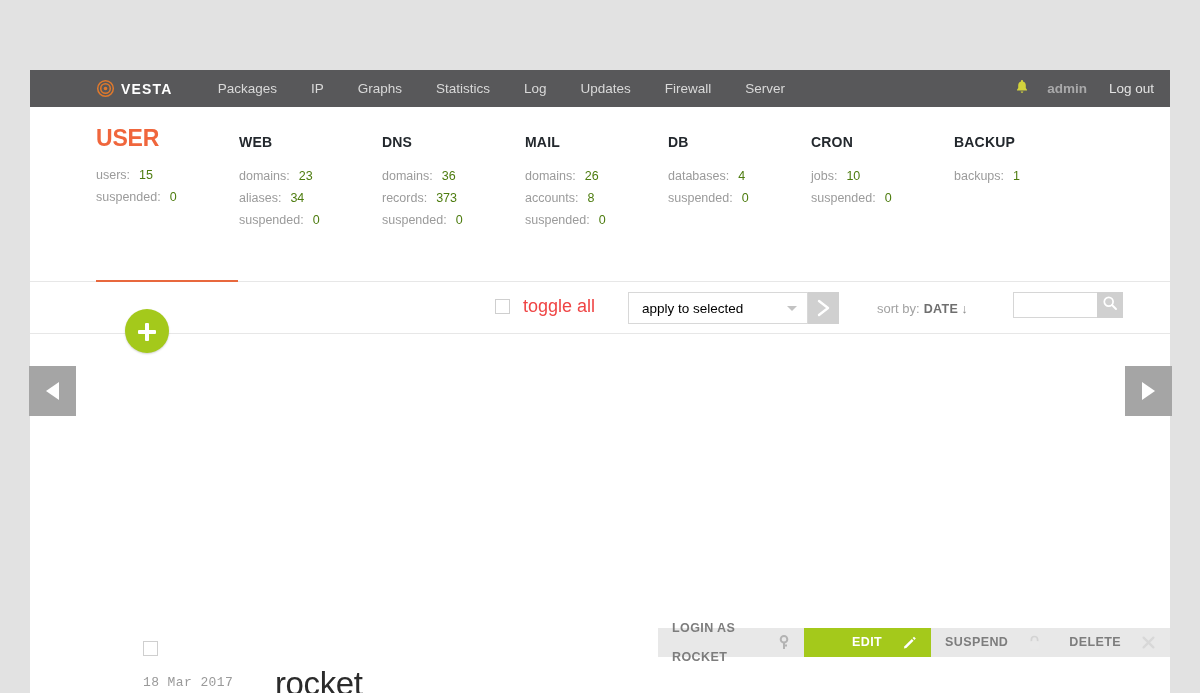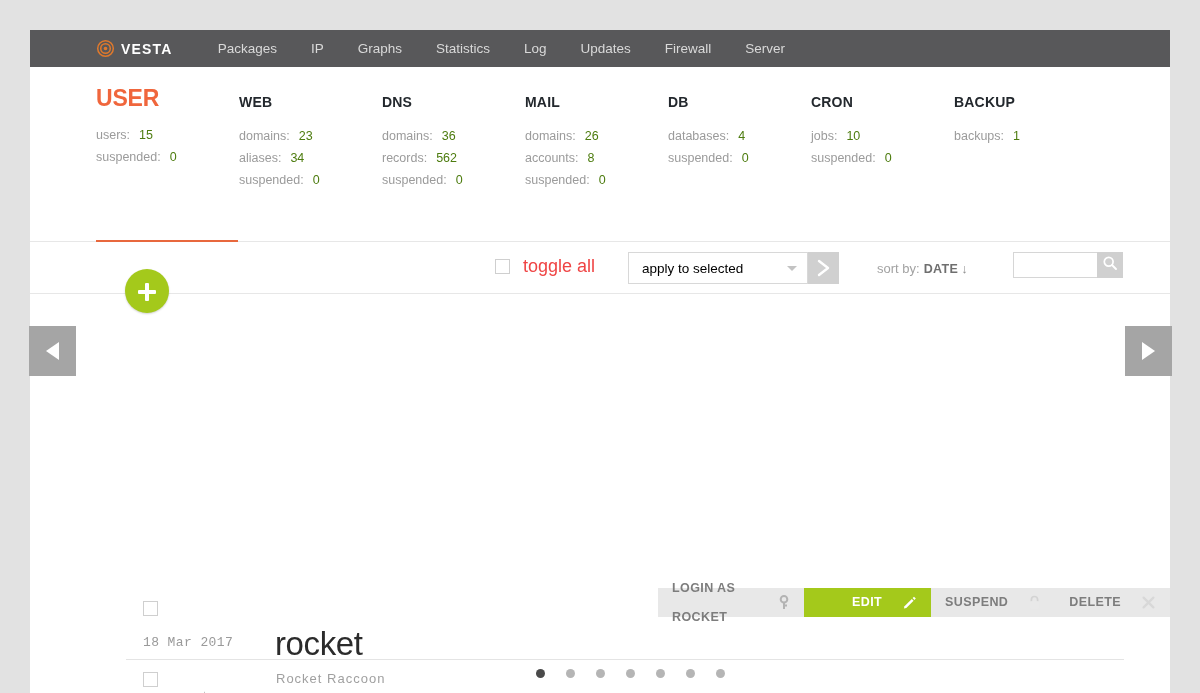--- a/index.html
+++ b/index.html
@@ -2,21 +2,21 @@
 <html><head>
 <meta charset="utf-8">
 <style>
   * { box-sizing: border-box; margin: 0; padding: 0; }
   html, body {
     width: 1200px; height: 693px;
     background: #e2e2e2;
     font-family: "Liberation Sans", sans-serif;
     overflow: hidden;
   }
-  .page { position: relative; width: 1200px; height: 497px; }
+  .page { position: relative; width: 1200px; height: 497px; margin-top: 40px; }
 
   
   .shell {
     position: absolute; left: 30px; top: 30px;
     width: 1140px; height: 663px;
     background: #ffffff;
   }
 
   
   .topnav {
@@ -223,20 +223,30 @@
       <div class="nav-items">
         <div class="nav-item">Packages</div>
         <div class="nav-item">IP</div>
         <div class="nav-item">Graphs</div>
         <div class="nav-item">Statistics</div>
         <div class="nav-item">Log</div>
         <div class="nav-item">Updates</div>
         <div class="nav-item">Firewall</div>
         <div class="nav-item">Server</div>
       </div>
+      <div class="nav-right">
+        <span class="bell">
+          <svg width="14" height="15" viewBox="0 0 14 15">
+            <path d="M7 1.1c-.6 0-1 .4-1 1v.4C4.3 2.9 3.2 4.4 3.2 6.2v2.9L2 10.8v.8h10v-.8L10.8 9.1V6.2c0-1.8-1.1-3.3-2.8-3.7v-.4c0-.6-.4-1-1-1z" fill="#d2d23c"></path>
+            <path d="M5.7 12.4c0 .8.6 1.4 1.3 1.4s1.3-.6 1.3-1.4z" fill="#d2d23c"></path>
+          </svg>
+        </span>
+        <span class="nav-user">admin</span>
+        <span class="nav-logout">Log out</span>
+      </div>
     </div>
 
     <div class="stats">
       <div class="stats-inner">
 
         <div class="stat-col user-col">
           <div class="stat-title user">USER</div>
           <div class="stat-row">
             <span class="k">users:</span>
             <span class="v">15</span>
@@ -264,21 +274,21 @@
         </div>
 
         <div class="stat-col">
           <div class="stat-title">DNS</div>
           <div class="stat-row">
             <span class="k">domains:</span>
             <span class="v">36</span>
           </div>
           <div class="stat-row">
             <span class="k">records:</span>
-            <span class="v">562</span>
+            <span class="v">373</span>
           </div>
           <div class="stat-row">
             <span class="k">suspended:</span>
             <span class="v">0</span>
           </div>
         </div>
 
         <div class="stat-col">
           <div class="stat-title">MAIL</div>
           <div class="stat-row">

